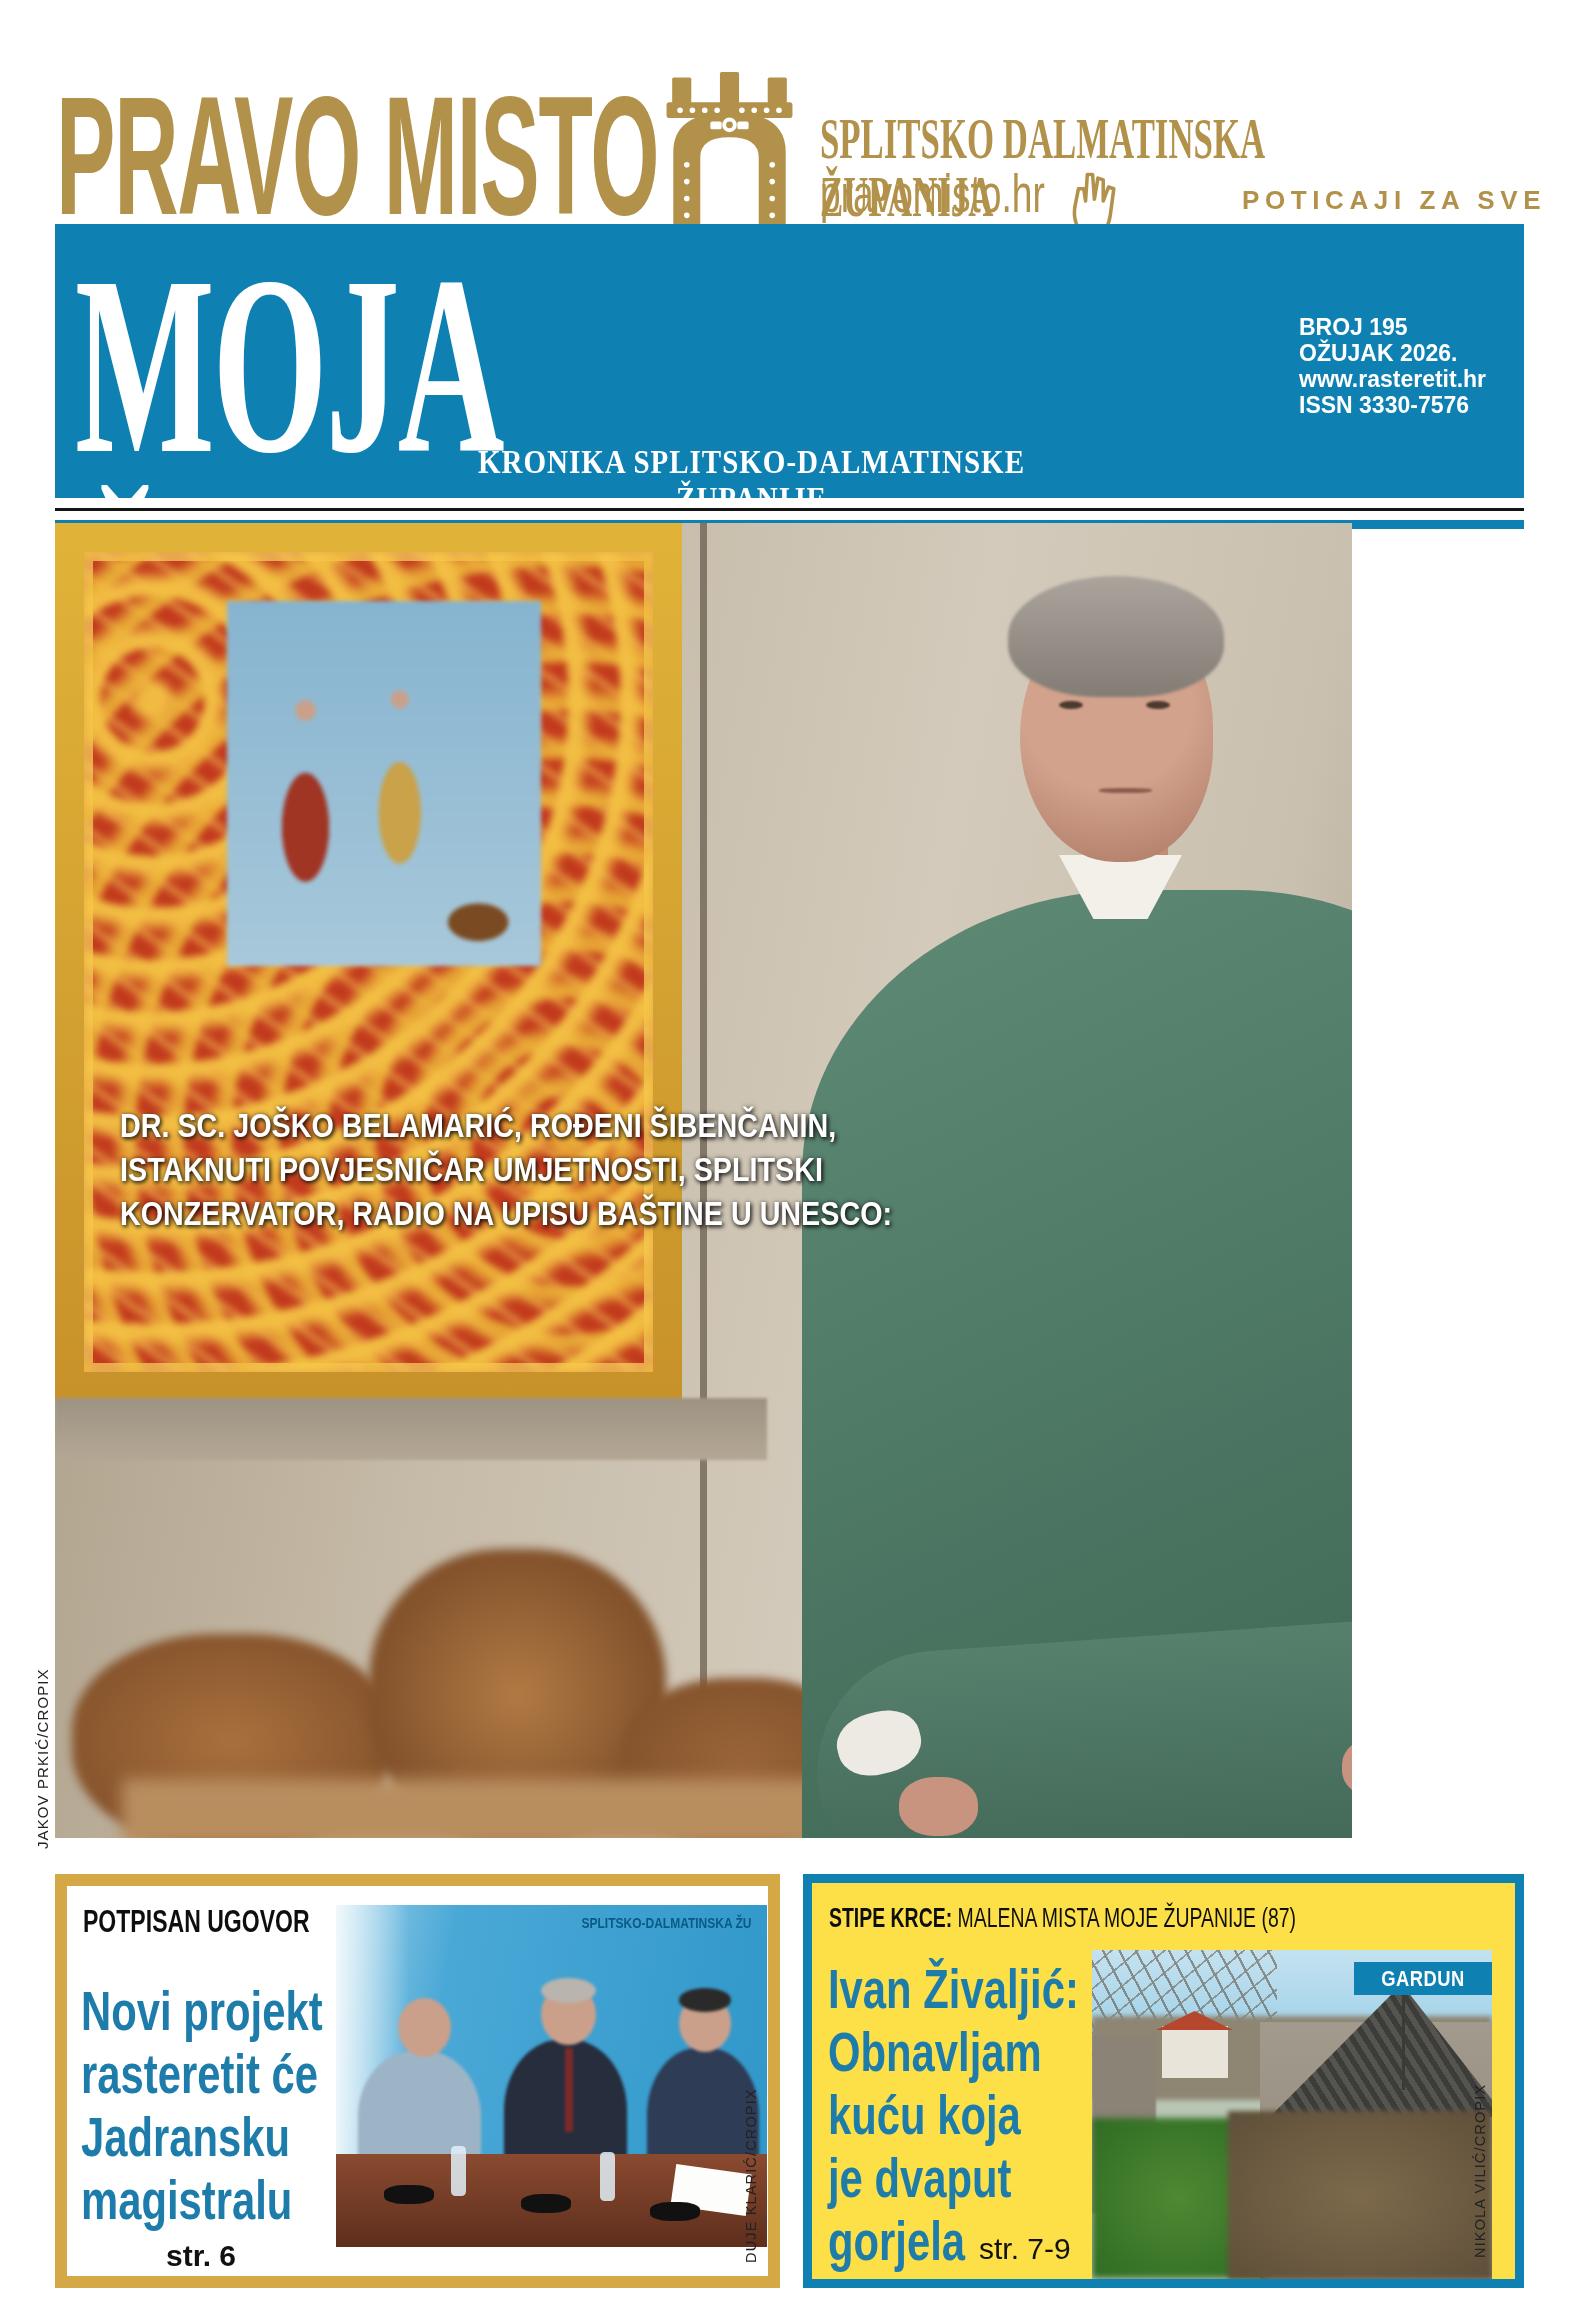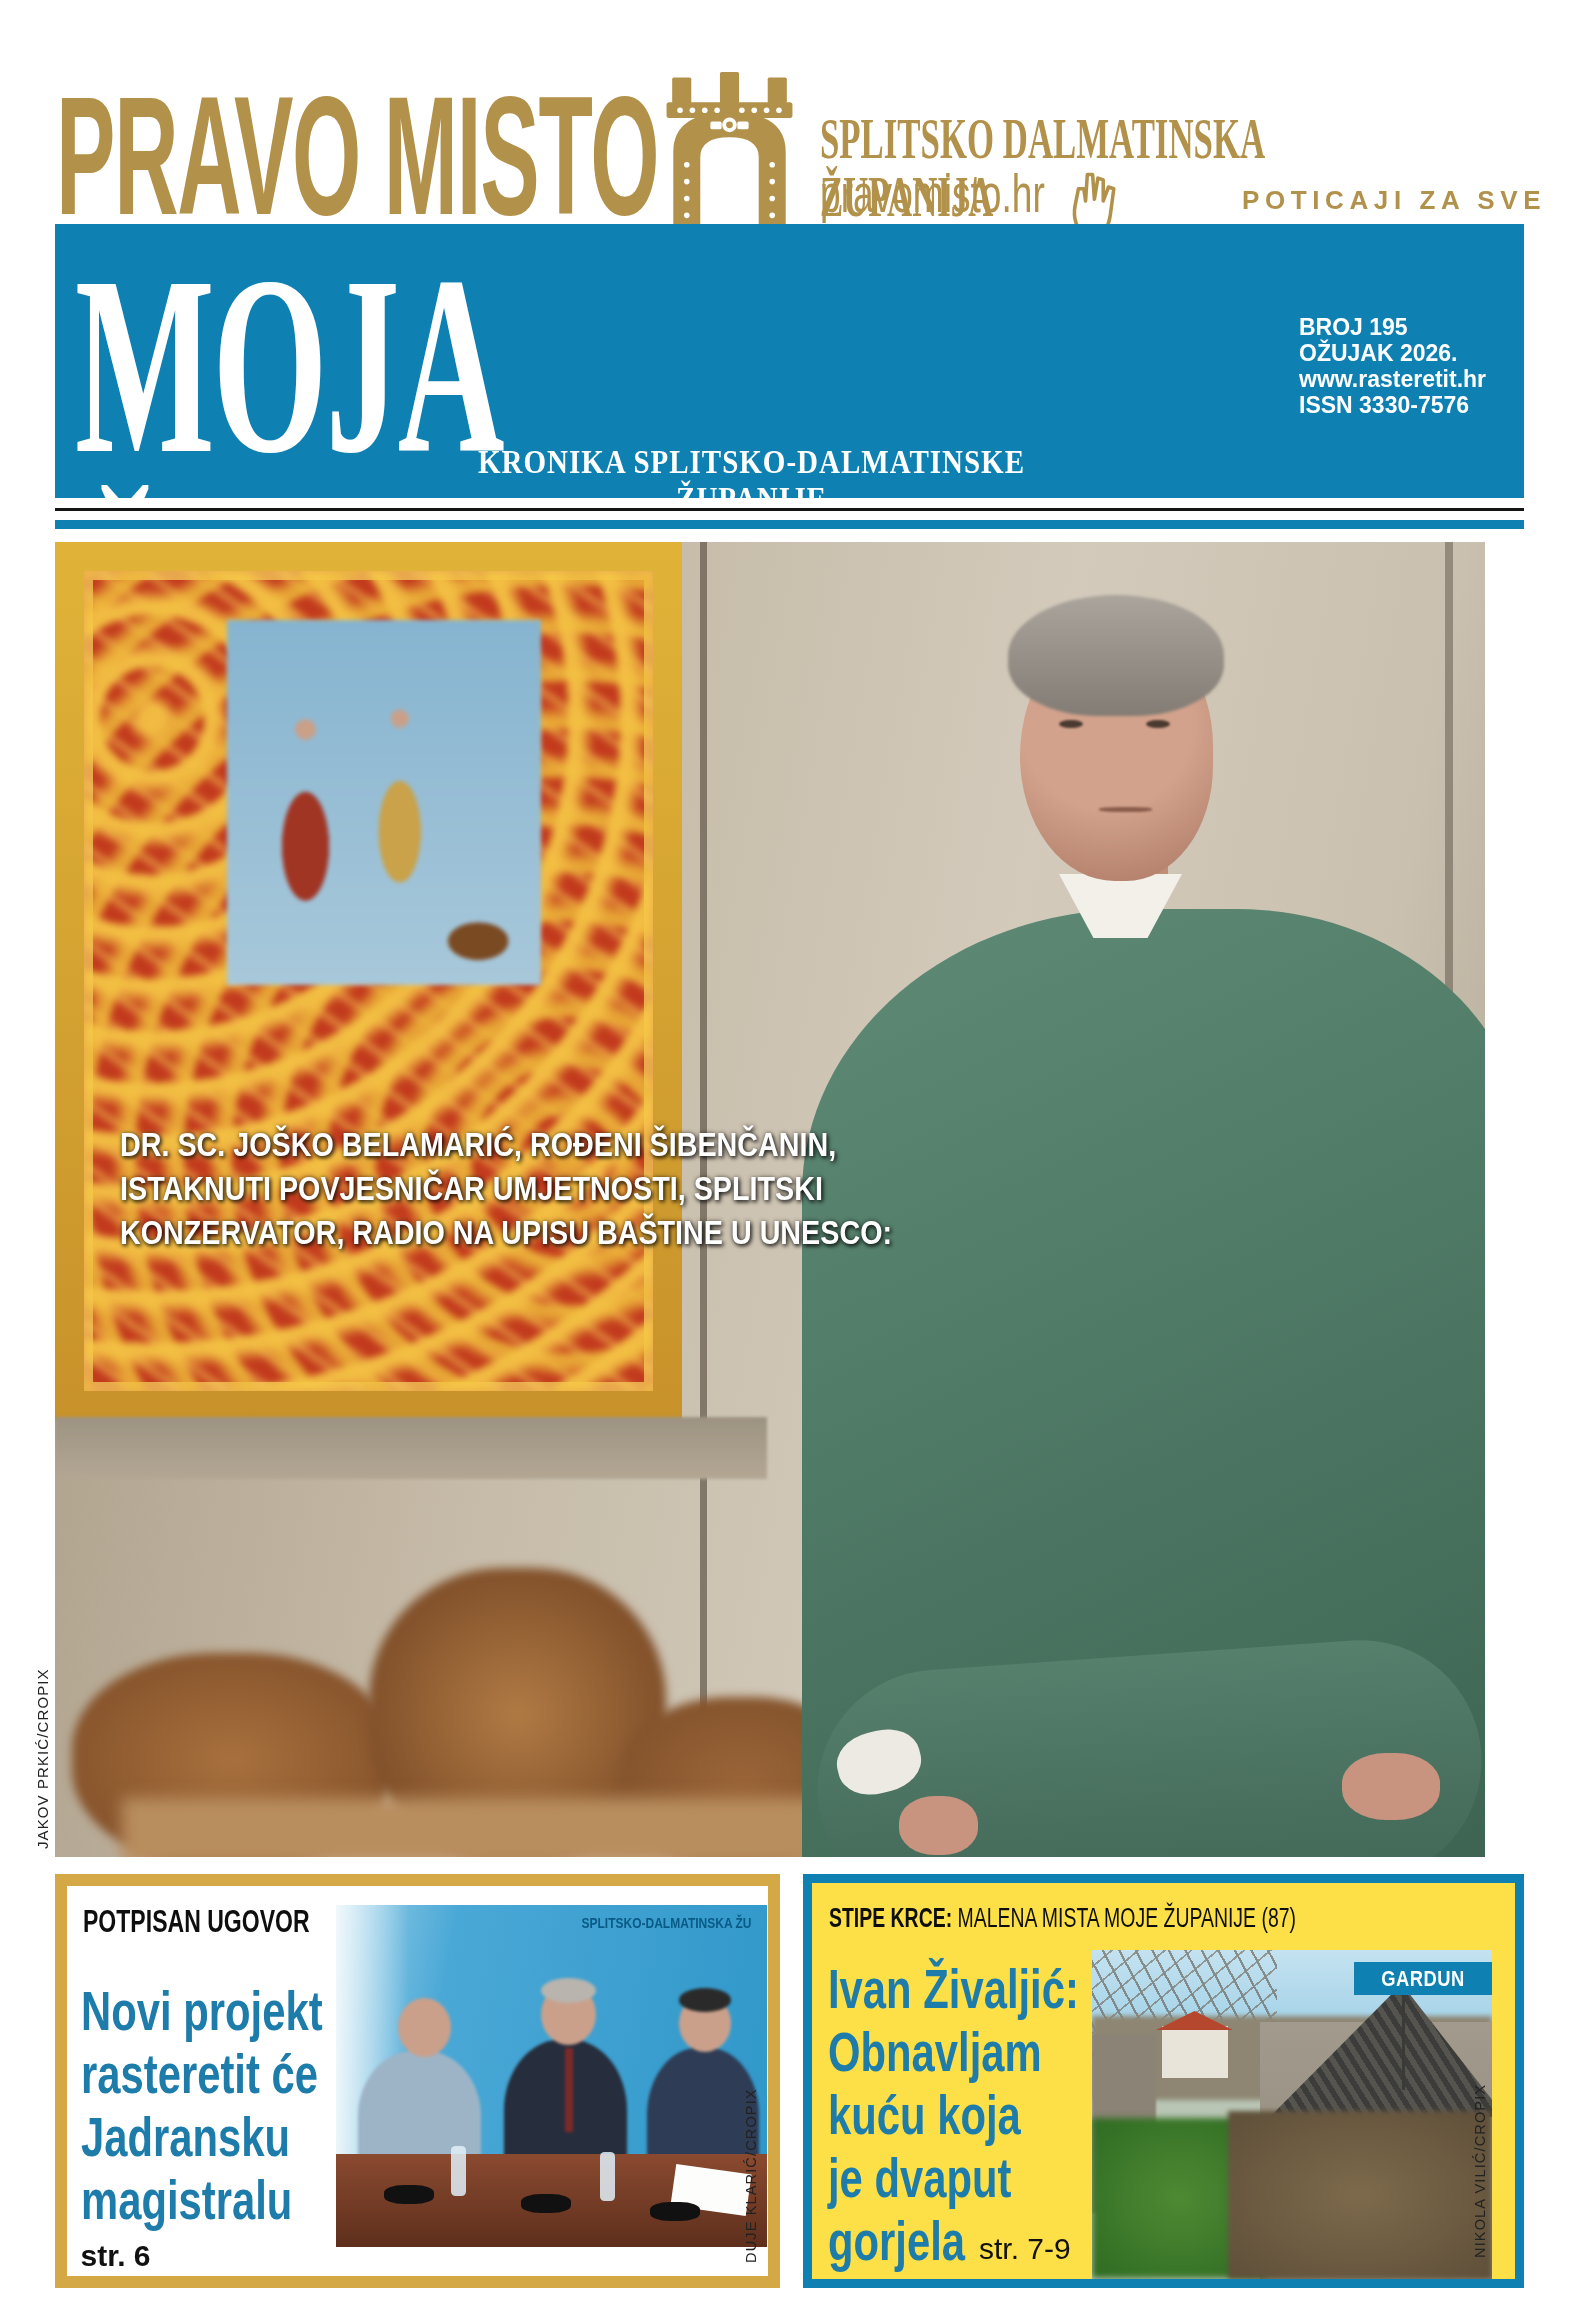--- a/index.html
+++ b/index.html
@@ -22,21 +22,21 @@
   .mast-title{left:20px;top:13.5px;font-size:255px;line-height:1;font-weight:bold;color:#fff;
               font-family:"Liberation Serif","DejaVu Serif",serif;letter-spacing:-3.4px;transform:scaleX(.58);}
   .mast-sub{left:332px;top:220px;width:729px;text-align:center;font-size:33px;font-weight:bold;
             color:#fff;font-family:"Liberation Serif","DejaVu Serif",serif;letter-spacing:1.1px;transform:scaleX(.88);transform-origin:center top;}
   .mast-info{left:1244px;top:90px;font-size:23px;line-height:26px;font-weight:bold;color:#fff;}
 
   .rule-black{left:55px;top:508px;width:1469px;height:3.4px;background:#141414;}
   .rule-blue{left:55px;top:520px;width:1469px;height:9px;background:#0e80b2;}
 
   
-  .photo{left:55px;top:542px;width:1430px;height:1315px;overflow:hidden;
+  .photo{left:55px;top:523px;width:1297px;height:1315px;overflow:hidden;
          background:linear-gradient(100deg,#ab9d87 0%,#c6bba8 35%,#d3cabb 62%,#cac0af 85%,#b0a694 100%);}
   .doorline{left:645px;top:0;width:6.7px;height:1315px;background:rgba(70,58,45,.55);}
   .cornerline{left:1390px;top:0;width:7.9px;height:1315px;background:rgba(60,50,40,.38);}
   .painting{left:0;top:0;width:627px;height:878px;background:linear-gradient(#e0b338,#c8922a);padding:29px;box-sizing:border-box;}
   .paintfield{position:relative;width:100%;height:100%;background:#c23a1d;overflow:hidden;
               box-shadow:inset 0 0 0 9px rgba(244,204,92,.75);}
   .orn{position:absolute;inset:0;filter:blur(3.9px);opacity:.95;background:
     repeating-radial-gradient(circle at 12% 18%,rgba(246,200,70,.95) 0 12.3px,rgba(194,58,29,0) 27px 52px),
     repeating-radial-gradient(circle at 85% 72%,rgba(240,190,60,.85) 0 11.2px,rgba(0,0,0,0) 25px 48px),
     repeating-linear-gradient(35deg,rgba(255,215,90,.45) 0 7.9px,rgba(0,0,0,0) 7.9px 26px);}
@@ -82,21 +82,21 @@
   .vcredit{font-size:15px;letter-spacing:1.1px;color:#222;transform:rotate(-90deg);
            transform-origin:left top;white-space:nowrap;}
 
   
   .boxL{left:55px;top:1874px;width:725px;height:414px;border:12.3px solid #d4a945;background:#fff;box-sizing:border-box;}
   .boxR{left:803px;top:1874px;width:721px;height:414px;border:9px solid #0e80b2;background:#fde047;box-sizing:border-box;}
   .boxL .inner,.boxR .inner{position:absolute;inset:0;}
 
   .kickL{left:15.7px;top:17px;font-size:32px;font-weight:bold;color:#0e0e0e;transform:scaleX(.72);}
   .headL{left:13.5px;top:94px;font-size:55px;line-height:63px;font-weight:bold;color:#1e7cab;transform:scaleX(.76);}
-  .refL{left:13.5px;top:353px;width:241px;text-align:left;font-size:30px;font-weight:bold;color:#111;}
+  .refL{left:13.5px;top:353px;width:241px;text-align:center;font-size:30px;font-weight:bold;color:#111;}
 
   .confphoto{left:269px;top:19px;width:431px;height:342px;overflow:hidden;
              background:linear-gradient(100deg,#9ed2ea 0%,#4aa8d6 25%,#2f97c9 100%);}
   .conf-light{position:absolute;left:0;top:0;width:73px;height:100%;background:linear-gradient(90deg,rgba(255,255,255,.85),rgba(255,255,255,0));}
   .conf-text{position:absolute;right:15.7px;top:9px;font-size:15px;font-weight:bold;color:#0a5a86;
              transform:scaleX(.8);transform-origin:right top;}
   .conf-table{position:absolute;left:0;bottom:0;width:100%;height:93px;background:linear-gradient(#8a4a30,#5e2f1c);}
   .men{position:absolute;inset:0;filter:blur(1.7px);}
   .m-torso{position:absolute;border-radius:45% 45% 0 0;}
   .m1t{left:22.4px;top:146px;width:123px;height:146px;background:#9db4c6;}

